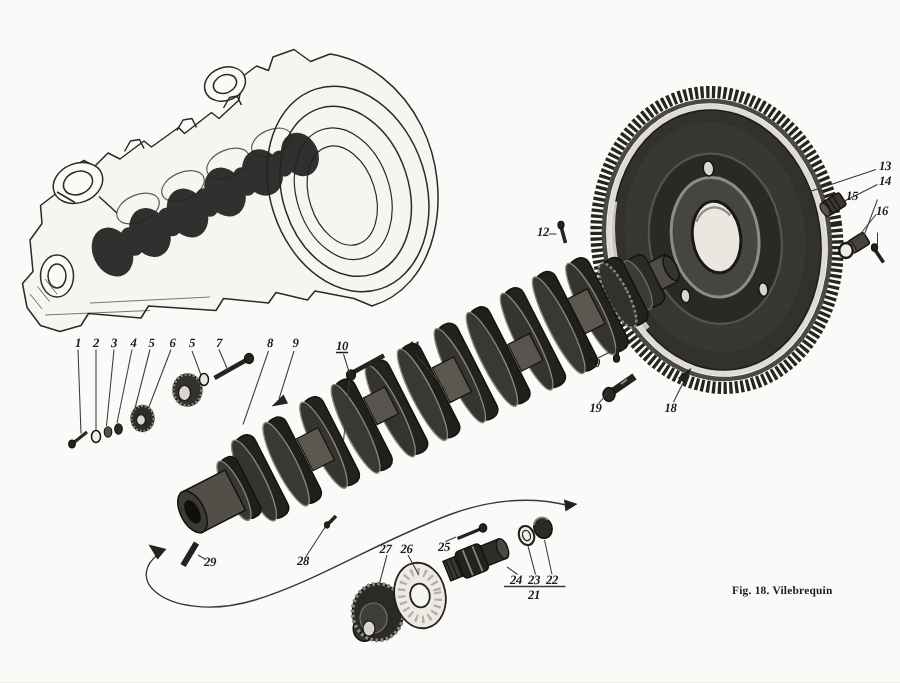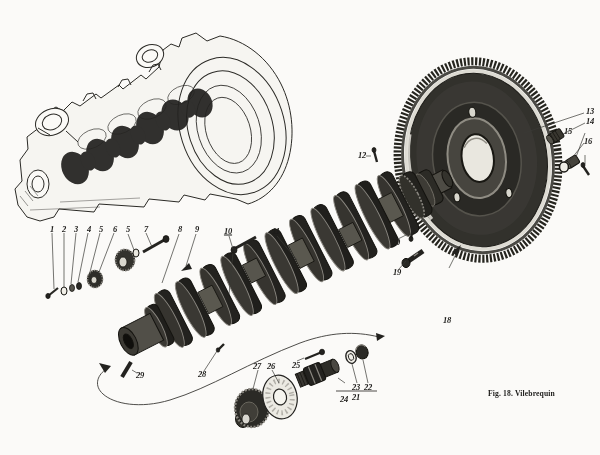--- a/index.html
+++ b/index.html
@@ -306,27 +306,27 @@
       <span class="callout" style="left: 180px; top: 229px;">8</span>
       <span class="callout" style="left: 197px; top: 229px;">9</span>
       <span class="callout" style="left: 228px; top: 231px; text-decoration: underline;">10</span>
       <span class="callout" style="left: 276px; top: 231px;">11</span>
       <span class="callout" style="left: 362px; top: 155px;">12</span>
       <span class="callout" style="left: 590px; top: 111px;">13</span>
       <span class="callout" style="left: 590px; top: 121px;">14</span>
       <span class="callout" style="left: 568px; top: 131px;">15</span>
       <span class="callout" style="left: 588px; top: 141px;">16</span>
       <span class="callout" style="left: 608px; top: 153px;">17</span>
-      <span class="callout" style="left: 447px; top: 272px; margin-top: 48px;">18</span>
+      <span class="callout" style="left: 447px; top: 272px;">18</span>
       <span class="callout" style="left: 397px; top: 272px;">19</span>
       <span class="callout" style="left: 396px; top: 242px;">20</span>
       <span class="callout" style="left: 356px; top: 397px;">21</span>
       <span class="callout" style="left: 368px; top: 387px;">22</span>
       <span class="callout" style="left: 356px; top: 387px;">23</span>
-      <span class="callout" style="left: 344px; top: 387px; margin-top: 12px;">24</span>
+      <span class="callout" style="left: 344px; top: 387px;">24</span>
       <span class="callout" style="left: 296px; top: 365px;">25</span>
       <span class="callout" style="left: 271px; top: 366px;">26</span>
       <span class="callout" style="left: 257px; top: 366px;">27</span>
       <span class="callout" style="left: 202px; top: 374px;">28</span>
       <span class="callout" style="left: 140px; top: 375px;">29</span>
     </div>
 
   <div class="caption">
     <div>Fig. 18. Vilebrequin</div>
   </div>

